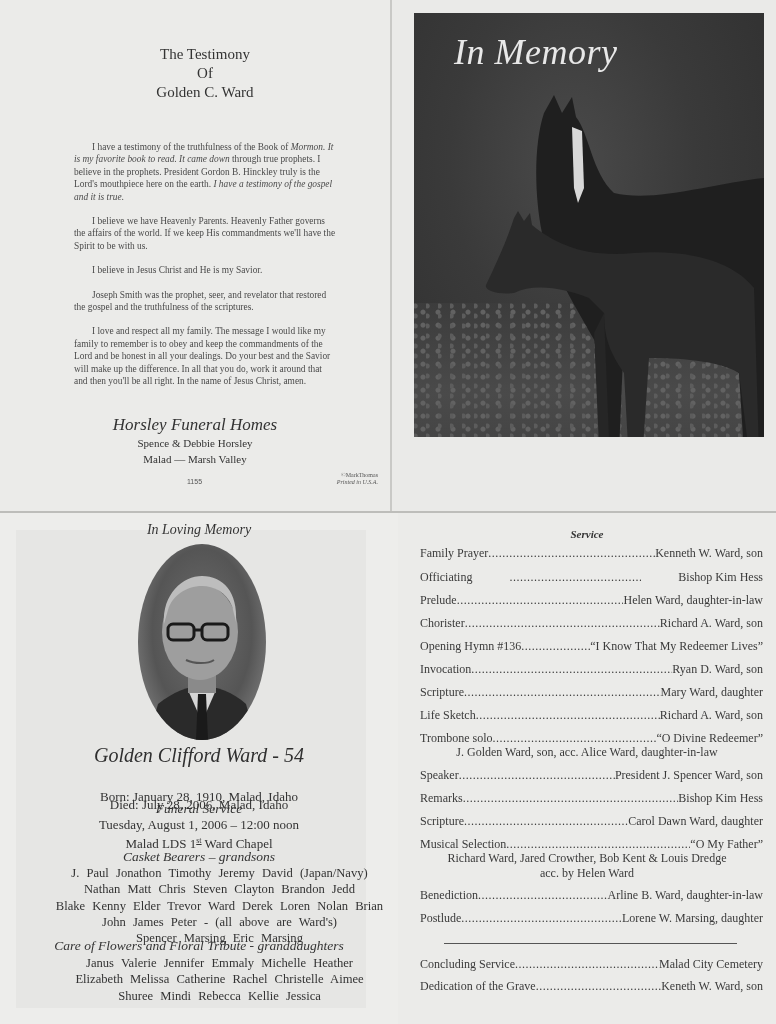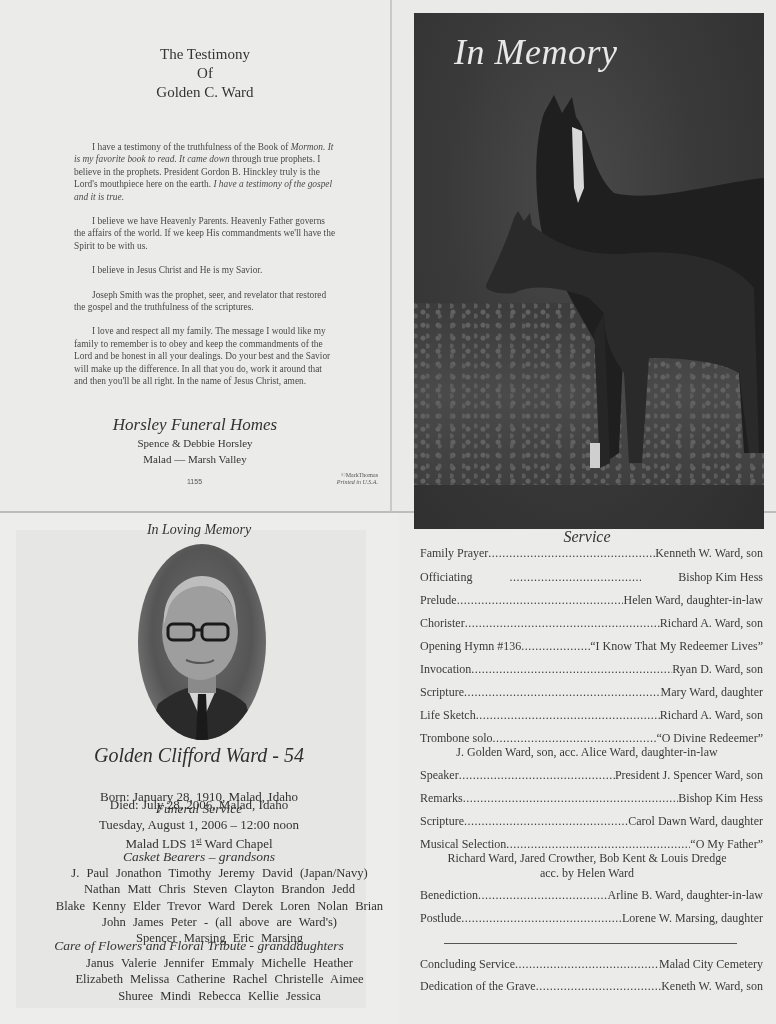--- a/index.html
+++ b/index.html
@@ -23,21 +23,21 @@
   .test-body p { text-indent: 18px; margin-bottom: 12px; }
   .test-body i { font-style: italic; }
   .funeral-home { position: absolute; left: 95px; top: 415px; width: 200px; text-align: center; }
   .fh-name { font-style: italic; font-size: 17px; color: #333; line-height: 20px; }
   .fh-line { font-size: 11px; line-height: 16px; color: #333; }
   .code-1155 { position: absolute; left: 187px; top: 478px; font-size: 7px; color: #555; font-family: "Liberation Sans", sans-serif; }
   .credit { position: absolute; left: 318px; top: 472px; width: 60px; text-align: right; font-size: 6px; line-height: 7px; color: #555; }
   .credit .pr { font-style: italic; }
 
   
-  .cover { position: absolute; left: 414px; top: 13px; width: 350px; height: 516px; overflow: hidden;
+  .cover { position: absolute; left: 414px; top: 13px; width: 350px; height: 424px; overflow: hidden;
     background: radial-gradient(ellipse at 45% 35%, #4a4a4a 0%, #3a3a3a 45%, #2e2e2e 100%); }
   .cover .meadow { position: absolute; left: 0; top: 290px; width: 100%; height: 182px;
     background:
       radial-gradient(circle at 10% 30%, #5c5c5c 0 2px, transparent 3px),
       radial-gradient(circle at 60% 70%, #626262 0 2px, transparent 3px),
       linear-gradient(180deg, #3c3c3c 0%, #4a4a4a 50%, #3f3f3f 100%);
     background-size: 12px 10px, 15px 13px, 100% 100%; }
   .cover-title { position: absolute; left: 40px; top: 18px; font-style: italic; font-size: 36px; color: #e8e8e8; letter-spacing: 0.5px; }
   .cover svg { position: absolute; left: 0; top: 0; }
 
@@ -45,21 +45,21 @@
   .ilm-title { position: absolute; left: 0; top: 522px; width: 398px; text-align: center; font-style: italic; font-size: 14px; color: #333; }
   .portrait { position: absolute; left: 138px; top: 544px; width: 128px; height: 196px; border-radius: 50%;
     background: radial-gradient(ellipse at 50% 45%, #6e6e6e 0%, #555 55%, #777 80%, rgba(232,232,230,0) 100%); overflow: hidden; }
   .portrait svg { position: absolute; left: 0; top: 0; }
   .deceased-name { position: absolute; left: 0; top: 744px; width: 398px; text-align: center; font-style: italic; font-size: 20px; color: #2f2f2f; }
   .center-block { position: absolute; left: 0; width: 398px; text-align: center; font-size: 13px; line-height: 16px; color: #333; }
   .center-block .sec { font-style: italic; font-size: 13.5px; }
   .names { position: absolute; left: 0; width: 398px; text-align: center; font-size: 12.6px; line-height: 16.3px; color: #333; word-spacing: 4px; padding-left: 41px; }
 
   
-  .svc-title { position: absolute; left: 398px; top: 528px; width: 378px; text-align: center; font-weight: normal; font-style: italic; font-size: 16px; color: #333; }
+  .svc-title { position: absolute; left: 398px; top: 528px; width: 378px; text-align: center; font-weight: bold; font-style: italic; font-size: 11px; color: #333; }
   .svc-row { position: absolute; left: 420px; width: 343px; font-size: 12px; line-height: 15px; color: #3a3a3a; display: flex; white-space: nowrap; overflow: hidden; }
   .svc-row .lbl { flex: 0 0 auto; }
   .svc-row .dots { flex: 1 1 auto; overflow: hidden; letter-spacing: 0.5px; }
   .svc-row .dots::before { content: "....................................................................................................................................................."; }
   .svc-row .val { flex: 0 0 auto; }
   .svc-sub { position: absolute; left: 398px; width: 378px; text-align: center; font-size: 12px; line-height: 15px; color: #3a3a3a; }
   .svc-divider { position: absolute; left: 444px; top: 943px; width: 293px; height: 1px; background: #555; }
 </style>
 </head>
 <body>

